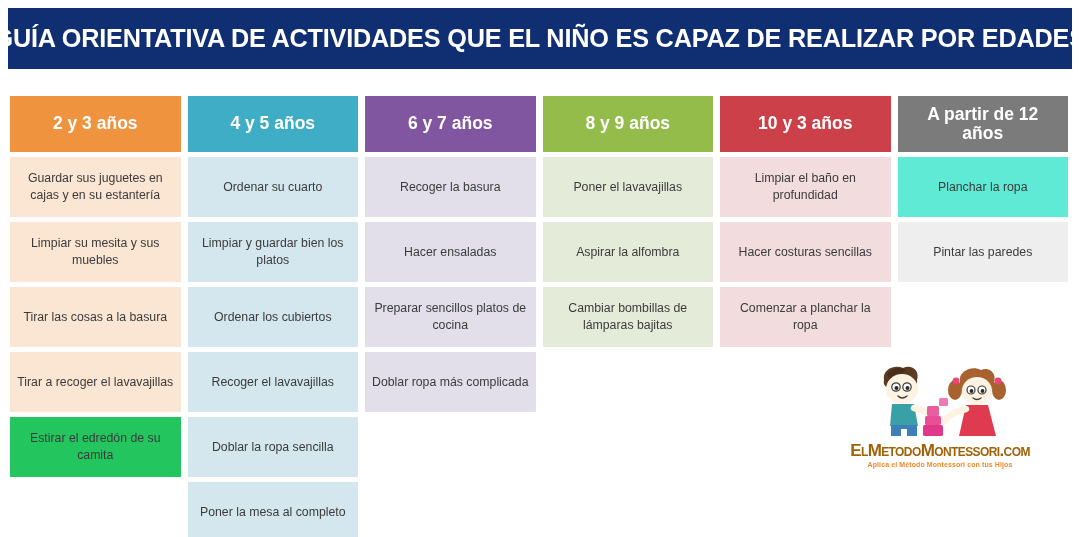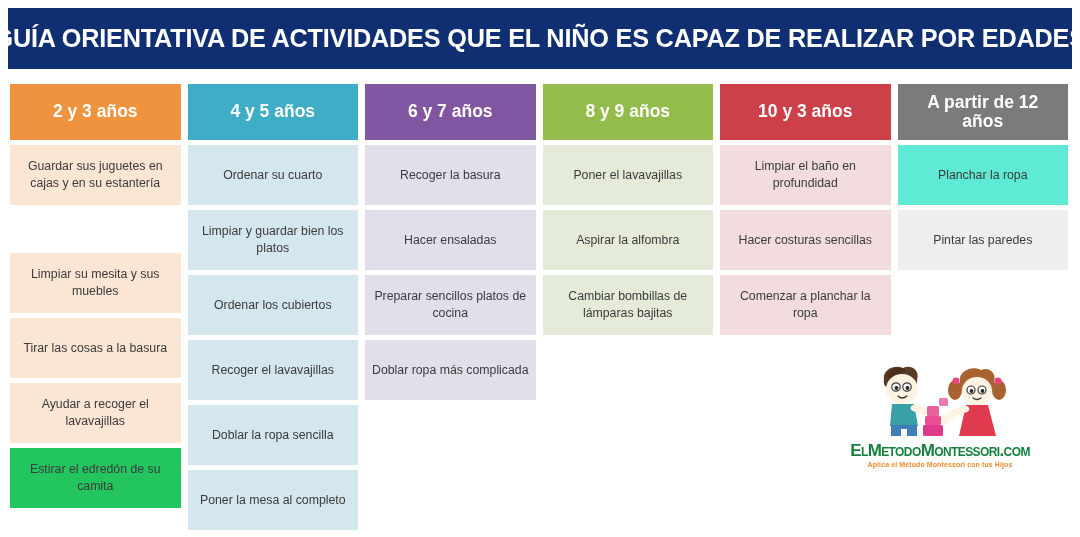--- a/index.html
+++ b/index.html
@@ -60,20 +60,21 @@
     height: 56px;
     display: flex;
     align-items: center;
     justify-content: center;
     color: #ffffff;
     font-size: 17.5px;
     font-weight: bold;
     text-align: center;
     line-height: 1.1;
     padding: 0 20px;
+    margin-top: 12px;
   }
 
   .cell {
     min-height: 60px;
     display: flex;
     align-items: center;
     justify-content: center;
     text-align: center;
     font-size: 12.3px;
     color: #3b3b3b;
@@ -94,21 +95,21 @@
   .logo-name {
     position: absolute;
     left: 3px;
     top: 79px;
     width: 182px;
     text-align: center;
     font-size: 17px;
     font-weight: bold;
     font-variant: small-caps;
     letter-spacing: -0.6px;
-    color: #15803d;
+    color: #a16207;
     white-space: nowrap;
   }
   .logo-tag {
     position: absolute;
     left: 3px;
     top: 99px;
     width: 182px;
     text-align: center;
     font-size: 7px;
     font-weight: bold;
@@ -123,23 +124,23 @@
 <div id="page">
 
   <div class="title-banner">
     <div class="title-text">GUÍA ORIENTATIVA DE ACTIVIDADES QUE EL NIÑO ES CAPAZ DE REALIZAR POR EDADES</div>
   </div>
 
   <div class="grid" id="grid">
       <div class="col">
         <div class="col-head" style="background: rgb(240, 147, 63);">2 y 3 años</div>
         <div class="cell" style="background: rgb(251, 229, 211);">Guardar sus juguetes en cajas y en su estantería</div>
-        <div class="cell" style="background: rgb(251, 229, 211); margin-top: 43px;">Limpiar su mesita y sus muebles</div>
+        <div class="cell" style="background: rgb(251, 229, 211);">Limpiar su mesita y sus muebles</div>
         <div class="cell" style="background: rgb(251, 229, 211);">Tirar las cosas a la basura</div>
-        <div class="cell" style="background: rgb(251, 229, 211);">Ayudar a recoger el lavavajillas</div>
+        <div class="cell" style="background: rgb(251, 229, 211);">Tirar a recoger el lavavajillas</div>
         <div class="cell" style="background: #22c55e;">Estirar el edredón de su camita</div>
       </div>
       <div class="col">
         <div class="col-head" style="background: rgb(63, 173, 197);">4 y 5 años</div>
         <div class="cell" style="background: rgb(212, 231, 239);">Ordenar su cuarto</div>
         <div class="cell" style="background: rgb(212, 231, 239);">Limpiar y guardar bien los platos</div>
         <div class="cell" style="background: rgb(212, 231, 239);">Ordenar los cubiertos</div>
         <div class="cell" style="background: rgb(212, 231, 239);">Recoger el lavavajillas</div>
         <div class="cell" style="background: rgb(212, 231, 239);">Doblar la ropa sencilla</div>
         <div class="cell" style="background: rgb(212, 231, 239);">Poner la mesa al completo</div>

